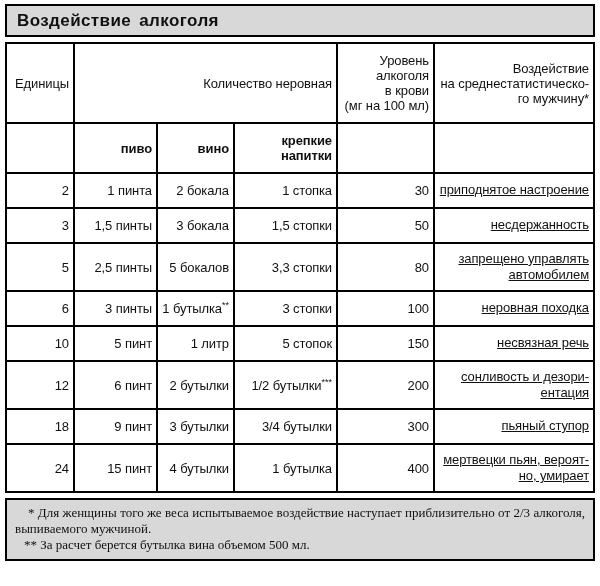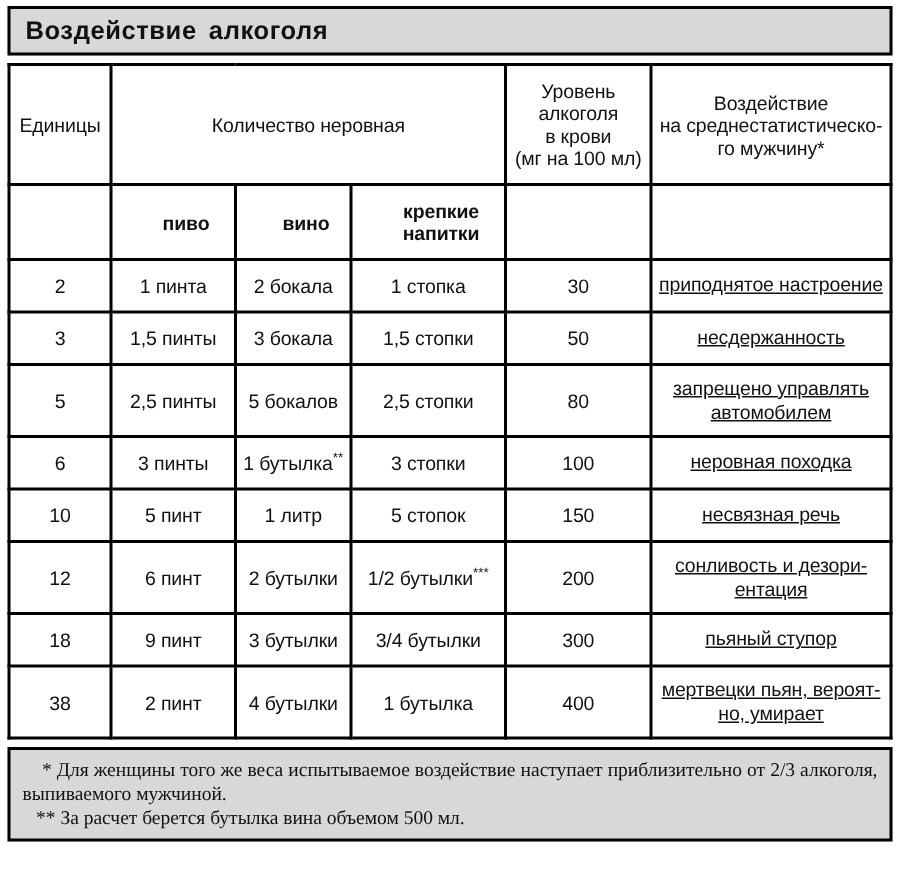--- a/index.html
+++ b/index.html
@@ -15,21 +15,21 @@
   }
   .title-bar span{
     font-size:17px;font-weight:bold;letter-spacing:.4px;word-spacing:3px;
   }
   table.alcohol{
     width:100%;border-collapse:collapse;table-layout:fixed;
     margin-bottom:5px;
   }
   table.alcohol th, table.alcohol td{
     border:2px solid #000;box-sizing:border-box;
-    font-size:13px;font-weight:normal;text-align:center;vertical-align:middle;
+    font-size:13px;font-weight:normal;text-align:right;vertical-align:middle;
     padding:3px 4px;letter-spacing:-0.1px;
   }
   table.alcohol th.bold{font-weight:bold;padding-left:21px;}
   .pre{white-space:pre-line;}
   tr.header-row{height:80px;}
   tr.subheader-row{height:50px;}
   tbody tr{height:35px;}
   tbody tr.tall{height:48px;}
   td.effect{text-align:left;padding-left:8px;white-space:pre-line;line-height:1.25;text-decoration:underline;}
   sup.fnmark{font-size:9px;line-height:0;vertical-align:super;letter-spacing:0;}
@@ -98,21 +98,21 @@
           <td>1,5 пинты</td>
           <td>3 бокала</td>
           <td>1,5 стопки</td>
           <td>50</td>
           <td class="effect">несдержанность</td>
         </tr>
         <tr class="tall">
           <td>5</td>
           <td>2,5 пинты</td>
           <td>5 бокалов</td>
-          <td>2,5 стопки</td>
+          <td>3,3 стопки</td>
           <td>80</td>
           <td class="effect">запрещено управлять
 автомобилем</td>
         </tr>
         <tr>
           <td>6</td>
           <td>3 пинты</td>
           <td>1 бутылка<sup class="fnmark">**</sup></td>
           <td>3 стопки</td>
           <td>100</td>
@@ -137,22 +137,22 @@
         </tr>
         <tr>
           <td>18</td>
           <td>9 пинт</td>
           <td>3 бутылки</td>
           <td>3/4 бутылки</td>
           <td>300</td>
           <td class="effect">пьяный ступор</td>
         </tr>
         <tr class="tall">
-          <td>38</td>
-          <td>2 пинт</td>
+          <td>24</td>
+          <td>15 пинт</td>
           <td>4 бутылки</td>
           <td>1 бутылка</td>
           <td>400</td>
           <td class="effect">мертвецки пьян, вероят-
 но, умирает</td>
         </tr>
       </tbody>
   </table>
 
   <div class="footnotes">

